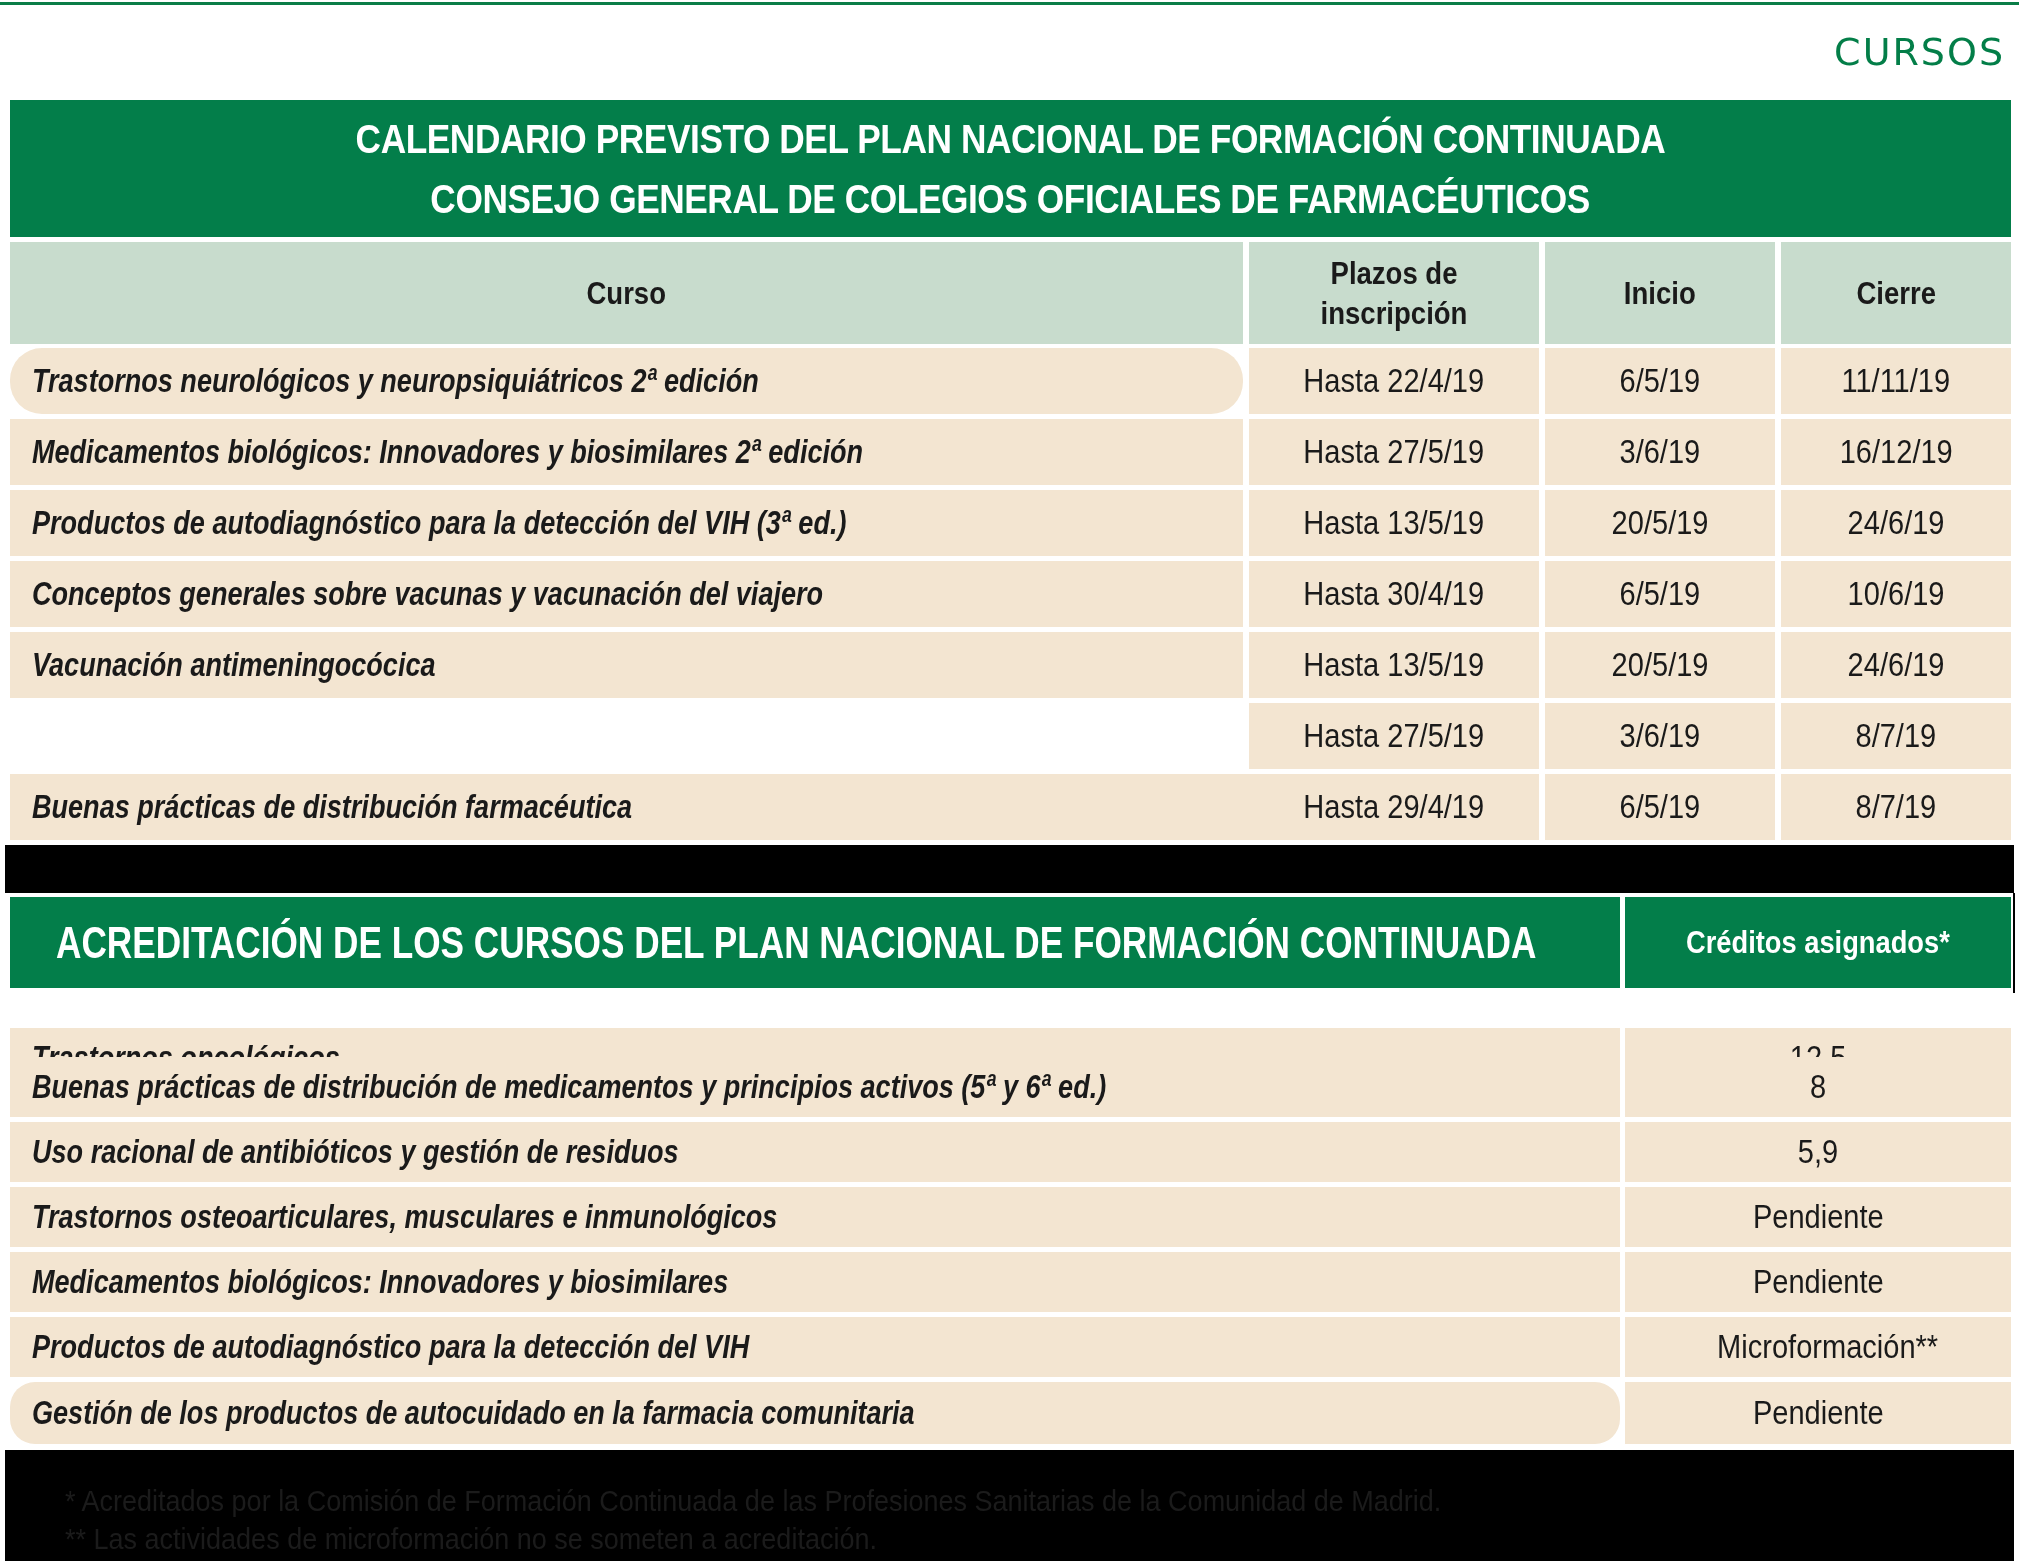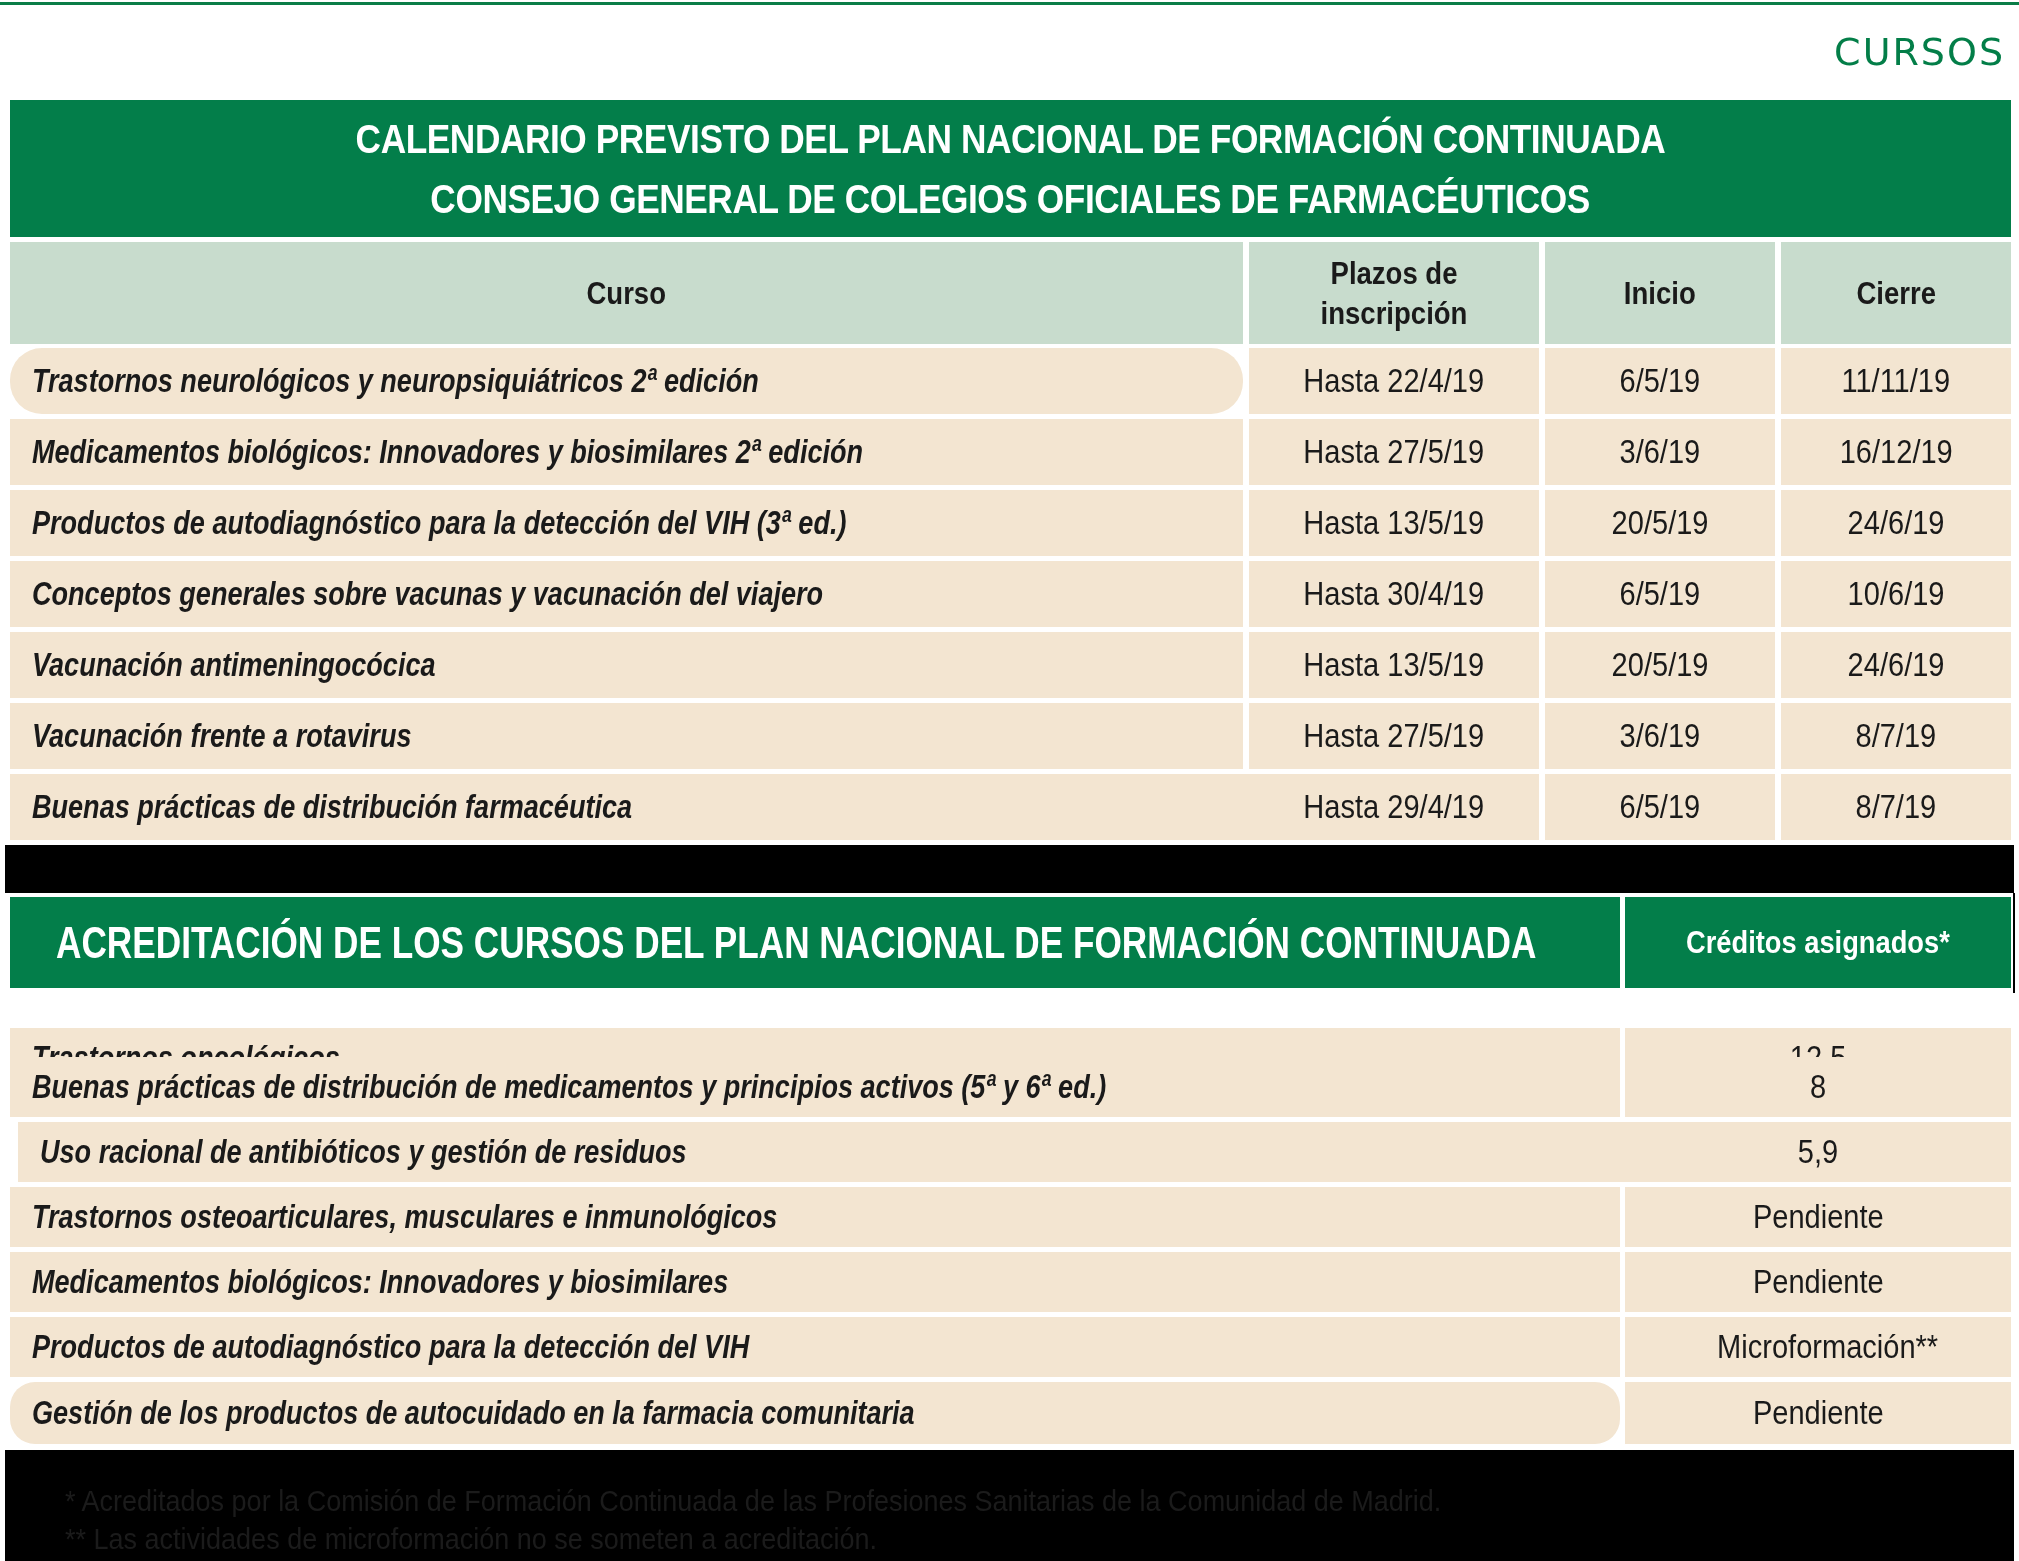--- a/index.html
+++ b/index.html
@@ -140,23 +140,20 @@
         <span>Hasta 13/5/19</span>
       </div>
     <div class="cell num" style="left:1535px;width:230px;">
         <span>20/5/19</span>
       </div>
     <div class="cell num" style="left:1771px;width:230px;">
         <span>24/6/19</span>
       </div>
   </div>
   <div class="row body-row" style="top:703px;height:66px;">
-    <div class="cell course" style="left:0;width:1233px;">
-        <span>Vacunación frente a rotavirus</span>
-      </div>
     <div class="cell num" style="left:1239px;width:290px;">
         <span>Hasta 27/5/19</span>
       </div>
     <div class="cell num" style="left:1535px;width:230px;">
         <span>3/6/19</span>
       </div>
     <div class="cell num" style="left:1771px;width:230px;">
         <span>8/7/19</span>
       </div>
   </div>
@@ -198,21 +195,21 @@
   </div>
   <div class="row body-row" style="top:1057px;height:60px;">
     <div class="cell course" style="left:0;width:1610px;">
         <span>Buenas prácticas de distribución de medicamentos y principios activos (5ª y 6ª ed.)</span>
       </div>
     <div class="cell num" style="left:1615px;width:386px;">
         <span>8</span>
       </div>
   </div>
   <div class="row body-row" style="top:1122px;height:60px;">
-    <div class="cell course" style="left:8px;width:1610px;">
+    <div class="cell course" style="left:0;width:1610px;">
         <span>Uso racional de antibióticos y gestión de residuos</span>
       </div>
     <div class="cell num" style="left:1615px;width:386px;">
         <span>5,9</span>
       </div>
   </div>
   <div class="row body-row" style="top:1187px;height:60px;">
     <div class="cell course" style="left:0;width:1610px;">
         <span>Trastornos osteoarticulares, musculares e inmunológicos</span>
       </div>

